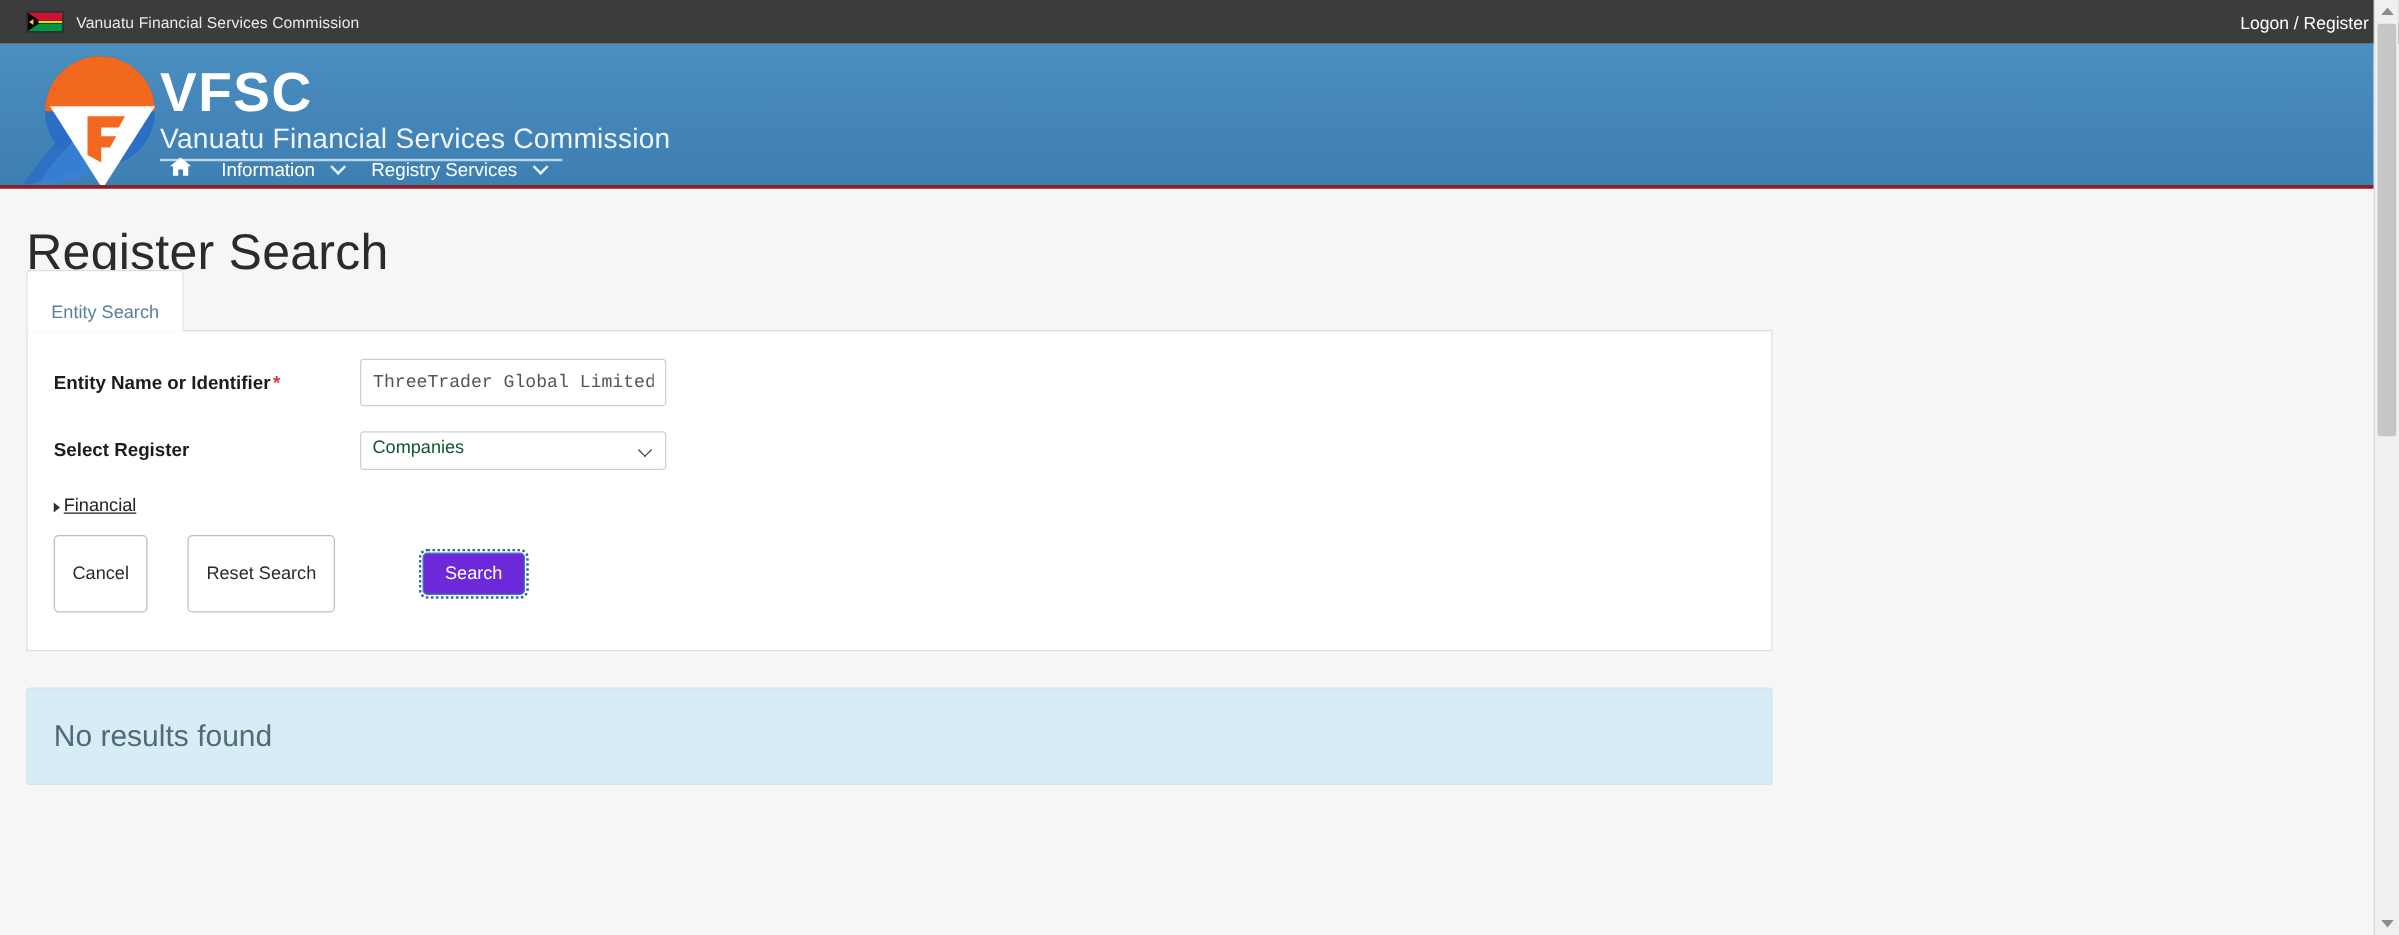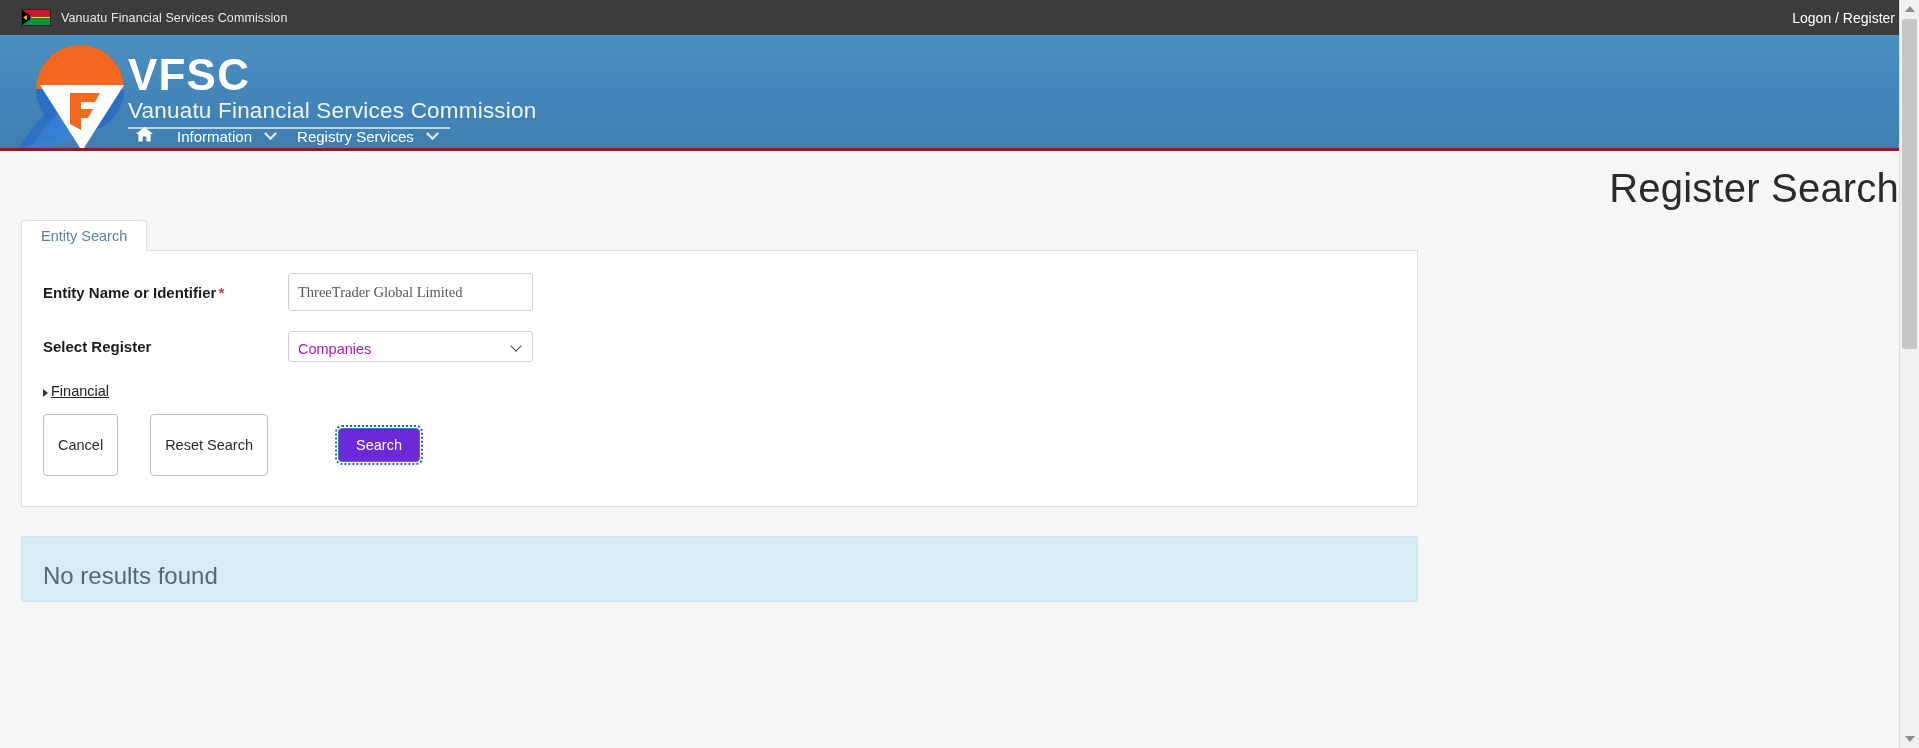--- a/index.html
+++ b/index.html
@@ -82,58 +82,58 @@
 
   .red-rule {
     position: absolute; top: 148px; left: 0;
     width: 1899px; height: 3px; background: #8a2026;
   }
 
   
   .content { position: absolute; top: 151px; left: 0; width: 1899px; }
   .page-title {
     font-size: 40px; font-weight: normal; color: #2b2b2b;
-    margin: 0; padding: 15px 0 6px 21px; letter-spacing: .2px; text-align: right;
+    margin: 0; padding: 29px 0 6px 21px; letter-spacing: .2px;
   }
 
   .tabs {
     margin-left: 21px; display: flex; align-items: flex-end;
     height: 33px; position: relative; z-index: 2;
   }
   .tab {
     background: #ffffff; border: 1px solid #dddddd; border-bottom: none;
     border-radius: 4px 4px 0 0;
-    padding: 7px 19px 7px 19px; font-size: 14.5px; color: #5a7f9b;
+    padding: 25px 19px 7px 19px; font-size: 14.5px; color: #5a7f9b;
     position: relative; top: 1px;
   }
 
   .panel {
     margin: 0 21px 0 21px; width: 1397px;
     background: #ffffff; border: 1px solid #dddddd;
     padding: 22px 0 30px 0; position: relative;
   }
 
   .form-row { display: flex; align-items: center; margin-bottom: 20px; }
   .form-label {
     width: 266px; padding-left: 21px; font-size: 15px;
     font-weight: bold; color: #1c1c1c;
   }
   .req { color: #d9363e; font-weight: bold; margin-left: 2px; }
 
   .text-input {
     width: 245px; height: 29px; padding: 18px 9px;
     border: 1px solid #cfcfcf; border-radius: 3px;
     font-size: 14.5px; color: #555; background: #fff;
-    font-family: Liberation Serif, serif;
+    font-family: Liberation Mono, monospace;
   }
   .select-box {
     width: 245px; height: 31px; padding: 4px 9px;
     border: 1px solid #cfcfcf; border-radius: 3px;
-    font-size: 14.5px; color: #a21caf; background: #fff;
-    display: flex; align-items: flex-end; position: relative;
+    font-size: 14.5px; color: #14532d; background: #fff;
+    display: flex; align-items: flex-start; position: relative;
   }
   .select-chev {
     position: absolute; right: 12px; top: 10px;
     width: 8px; height: 8px;
     border-right: 1.6px solid #444; border-bottom: 1.6px solid #444;
     transform: rotate(45deg);
   }
 
   .advanced-row { padding-left: 21px; margin-top: 4px; margin-bottom: 14px; }
   .tri {
@@ -155,21 +155,21 @@
   .btn-reset { margin-left: 32px; text-align: center; }
   .btn-primary {
     margin-left: 70px; background: #6d28d9; border: 1px solid #3a7cb0;
     color: #ffffff; padding: 8px 17px; outline: 2px dotted #2e6a99;
     outline-offset: 1px;
   }
 
   .results {
     margin: 29px 21px 0 21px; width: 1397px;
     background: #d8ecf5; border: 1px solid #cfe4ef;
-    border-radius: 3px; padding: 25px 0 11px 0;
+    border-radius: 3px; padding: 25px 0 23px 0;
   }
   .results-text {
     padding-left: 21px; font-size: 24px; color: #4d6b7d; font-weight: normal;
   }
 
   
   .scrollbar {
     position: absolute; right: 0; top: 0;
     width: 20px; height: 748px; background: #f0f0f0;
     border-left: 1px solid #dcdcdc;

